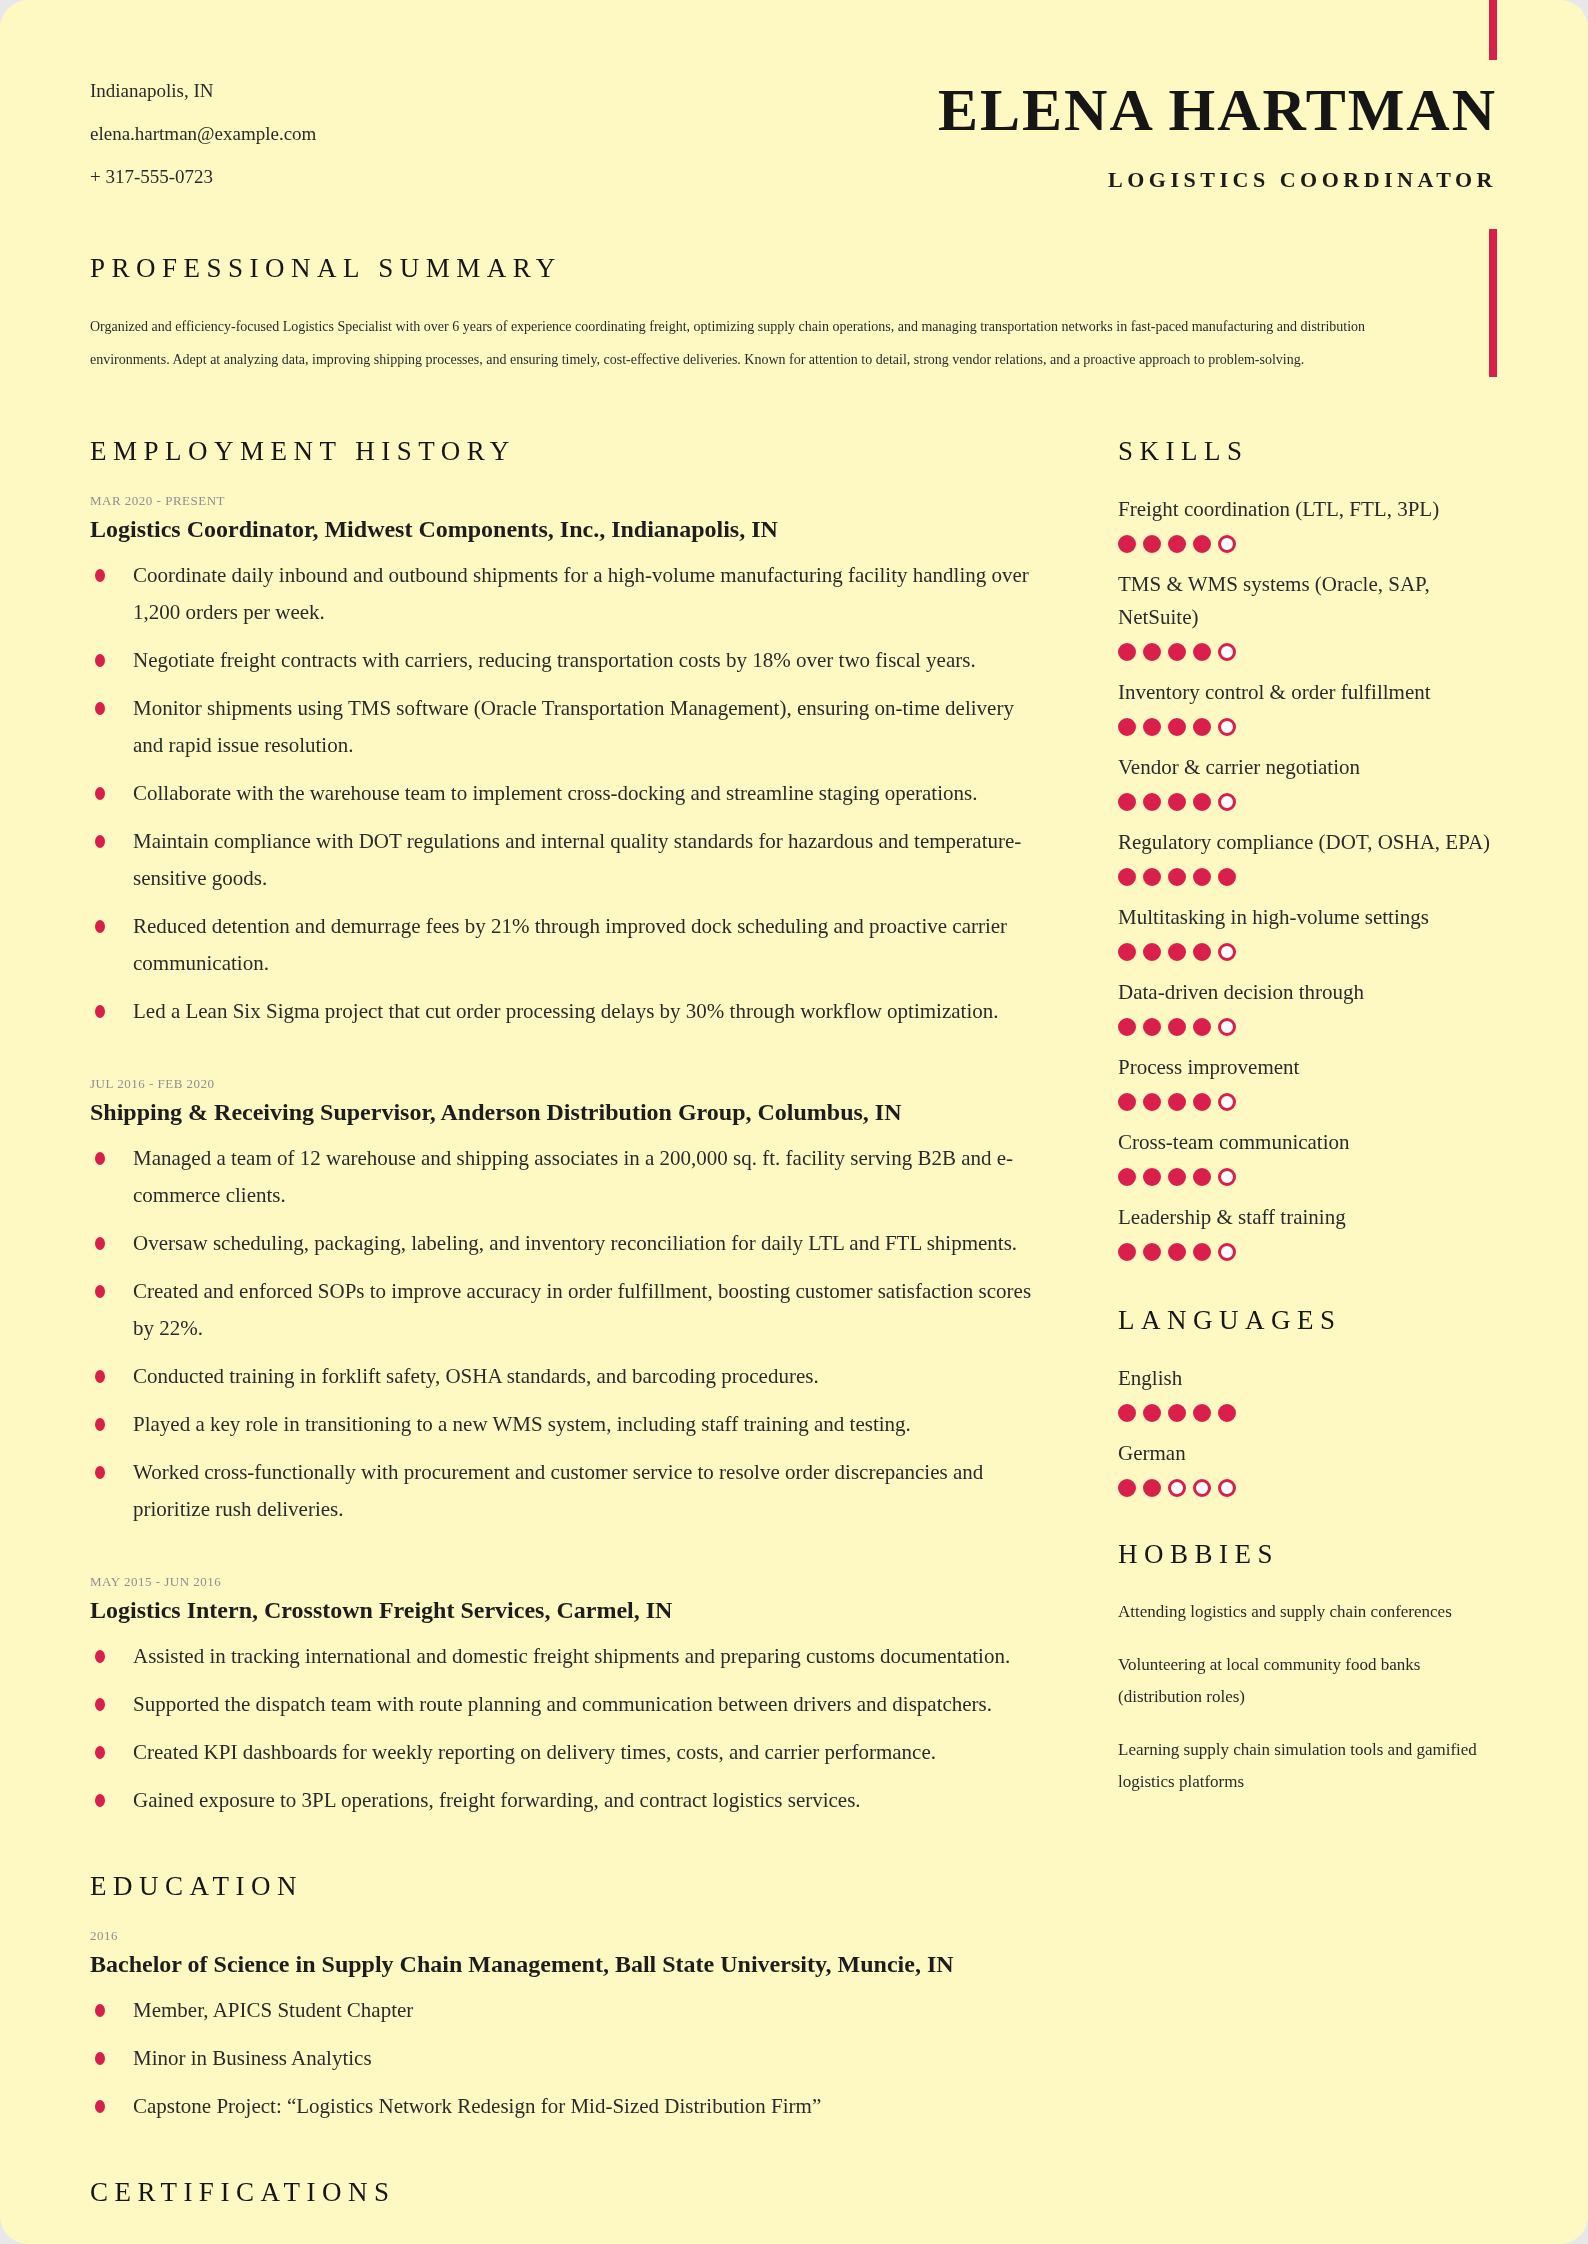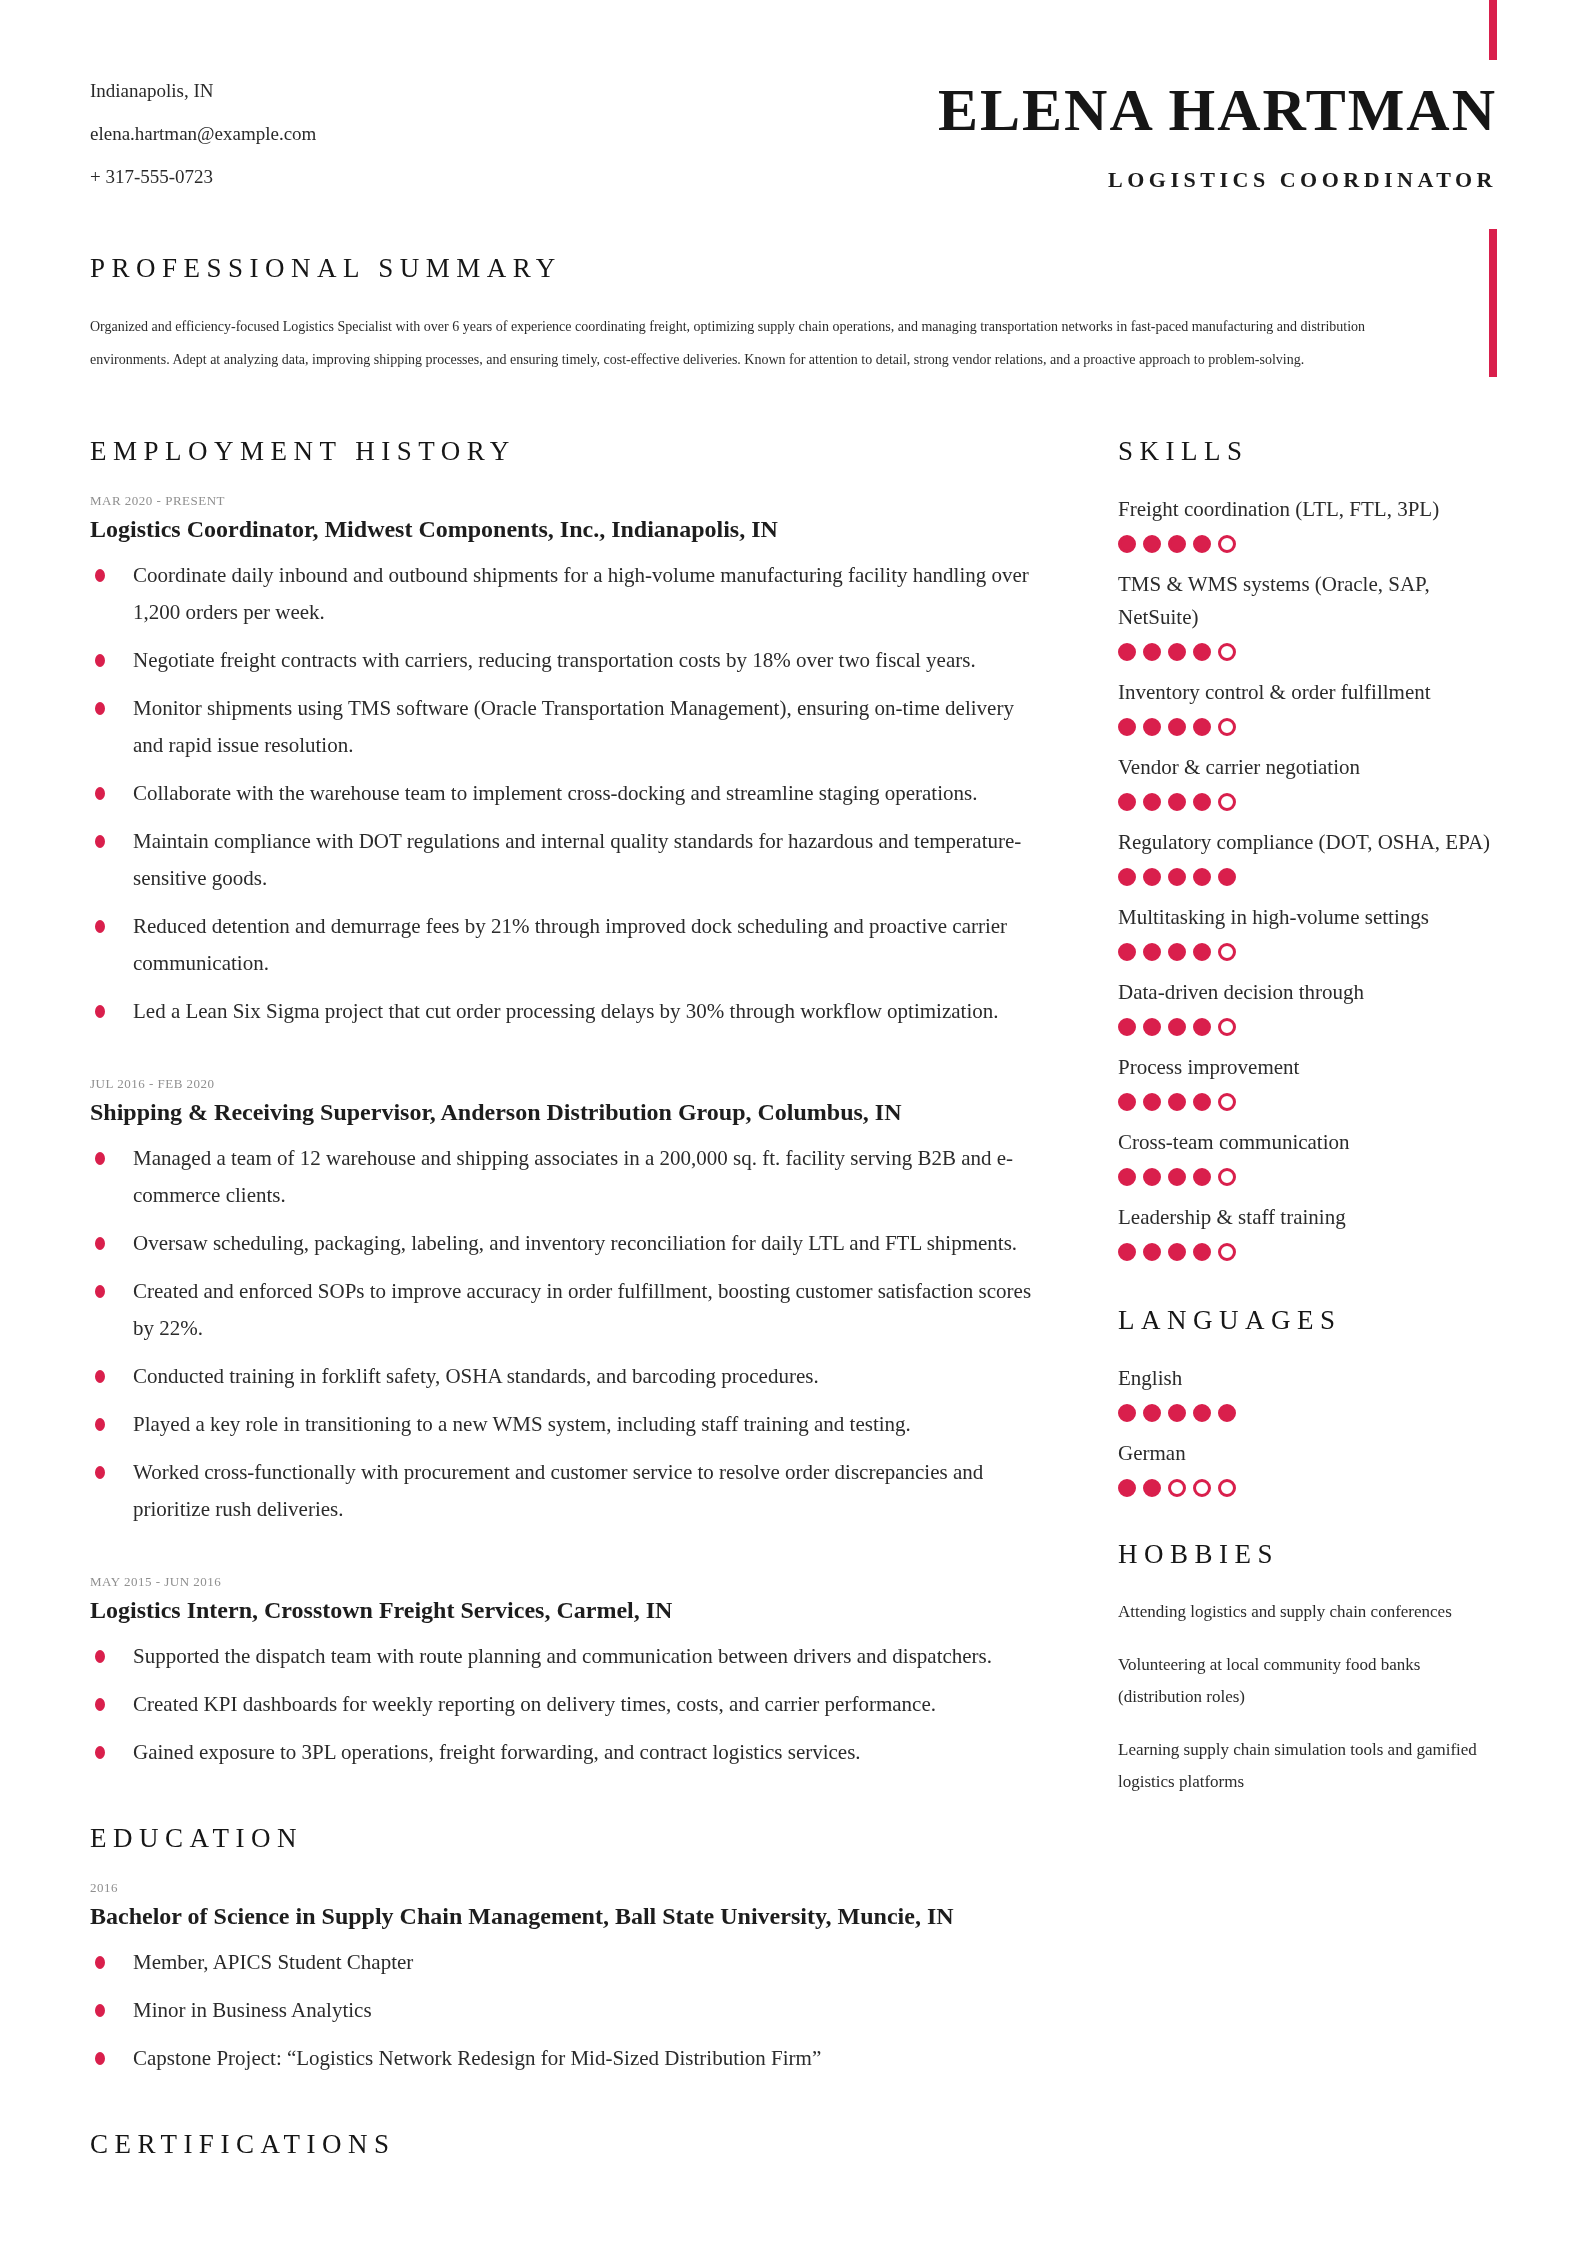--- a/index.html
+++ b/index.html
@@ -1,25 +1,26 @@
 <!DOCTYPE html>
 <html><head>
 <meta charset="utf-8">
 <style>
   html,body{margin:0;padding:0;background:#e8e8e8;}
   .page{
     position:relative;
     width:1588px;height:2244px;
     margin:0 auto;
-    background:#ffffff;
+    background:#fef9c3;
     font-family:"Liberation Serif","DejaVu Serif",serif;
     color:#262626;
     box-sizing:border-box;
     padding:0 91px 0 90px;
     overflow:hidden;
+    border-radius:28px;
   }
   .accent-bar{position:absolute;width:8px;background:#D91F4C;right:91px;}
   .accent-bar.seg1{top:0;height:60px;}
   .accent-bar.seg2{top:229px;height:148px;}
 
   .header{display:flex;justify-content:space-between;align-items:flex-start;padding-top:80px;}
   .contact div{font-size:19px;color:#2a2a2a;margin-bottom:21px;}
   .name-block{text-align:right;}
   .person-name{font-size:60px;font-weight:bold;color:#161616;letter-spacing:2px;line-height:1;margin:0;}
   .person-title{font-size:22px;font-weight:600;color:#1b1b1b;letter-spacing:4.5px;margin-top:27px;}
@@ -163,20 +164,24 @@
                 </div>
 
             </div>
           </div>
 
           <div class="job">
             <div class="dates">MAY 2015 - JUN 2016</div>
             <div class="job-title">Logistics Intern, Crosstown Freight Services, Carmel, IN</div>
             <div>
 
+                <div class="bullet">
+                  <span class="bullet-marker"></span>
+                  <p class="bullet-text">Assisted in tracking international and domestic freight shipments and preparing customs documentation.</p>
+                </div>
 
                 <div class="bullet">
                   <span class="bullet-marker"></span>
                   <p class="bullet-text">Supported the dispatch team with route planning and communication between drivers and dispatchers.</p>
                 </div>
 
                 <div class="bullet">
                   <span class="bullet-marker"></span>
                   <p class="bullet-text">Created KPI dashboards for weekly reporting on delivery times, costs, and carrier performance.</p>
                 </div>

